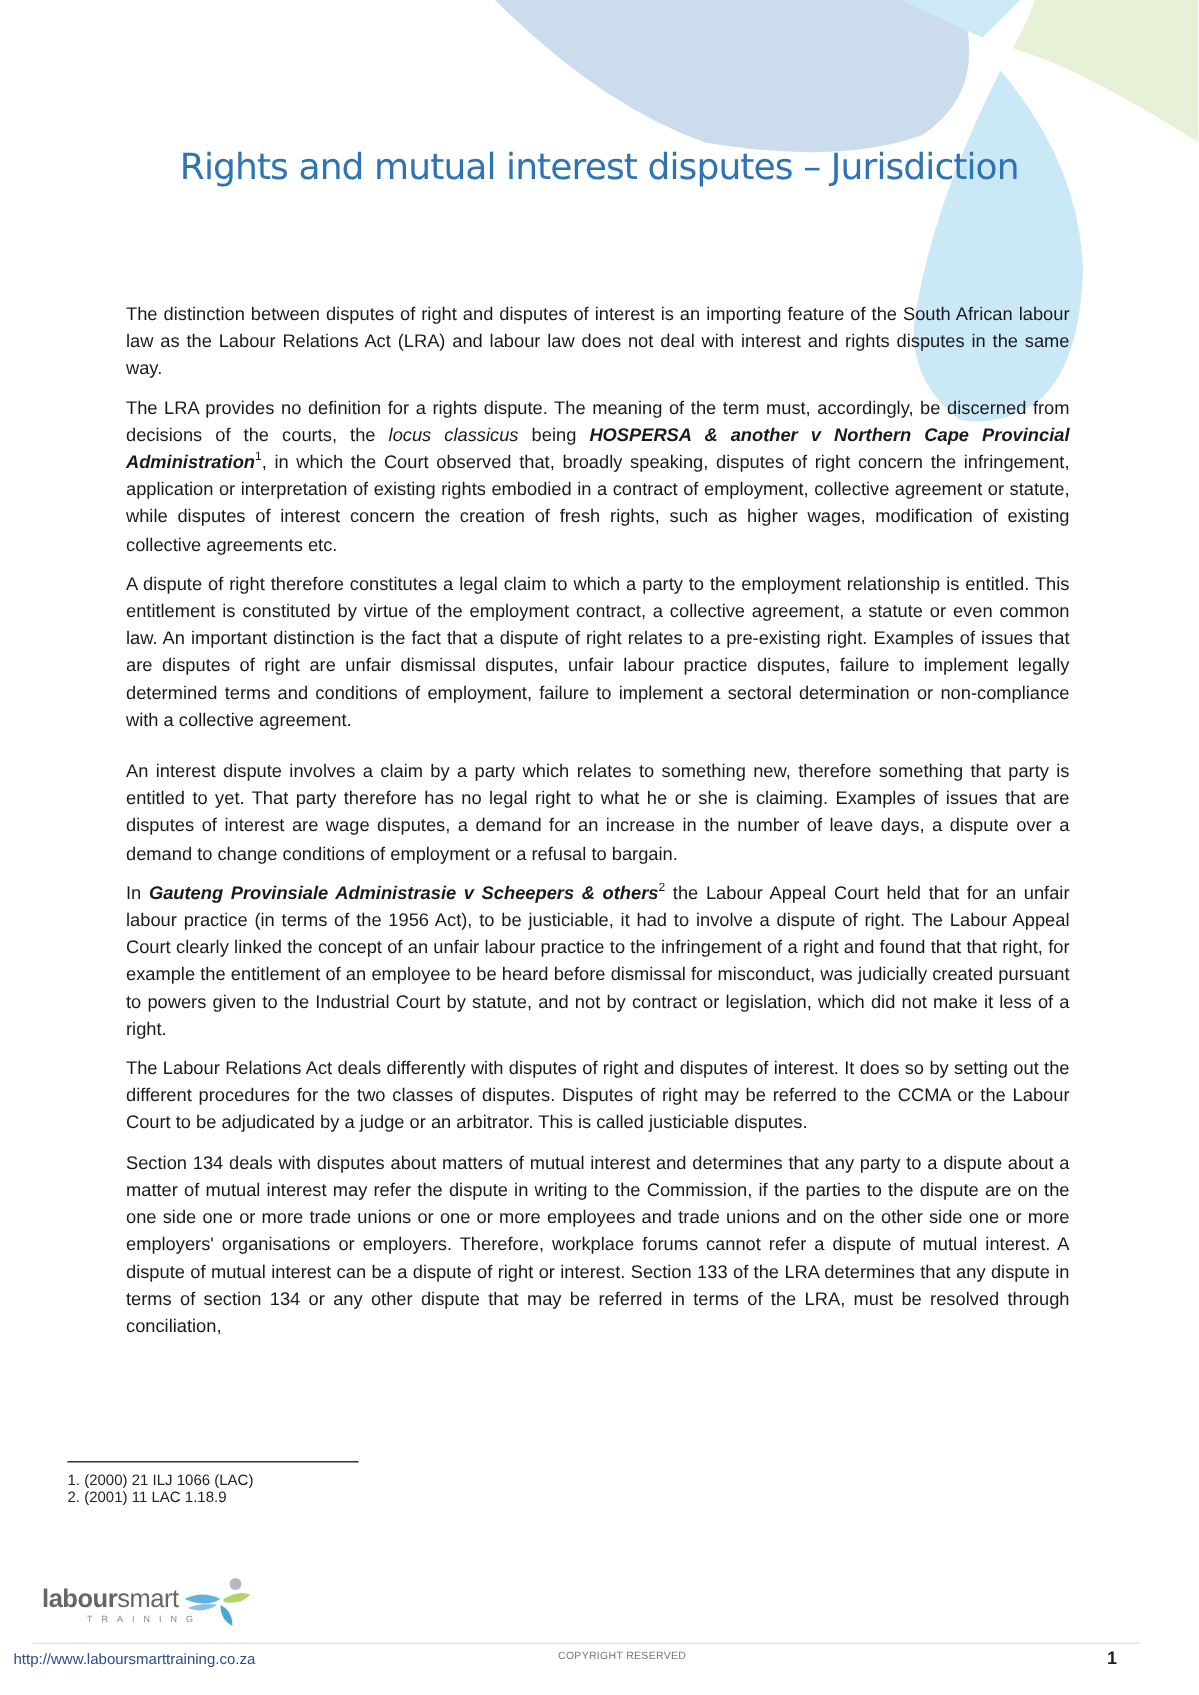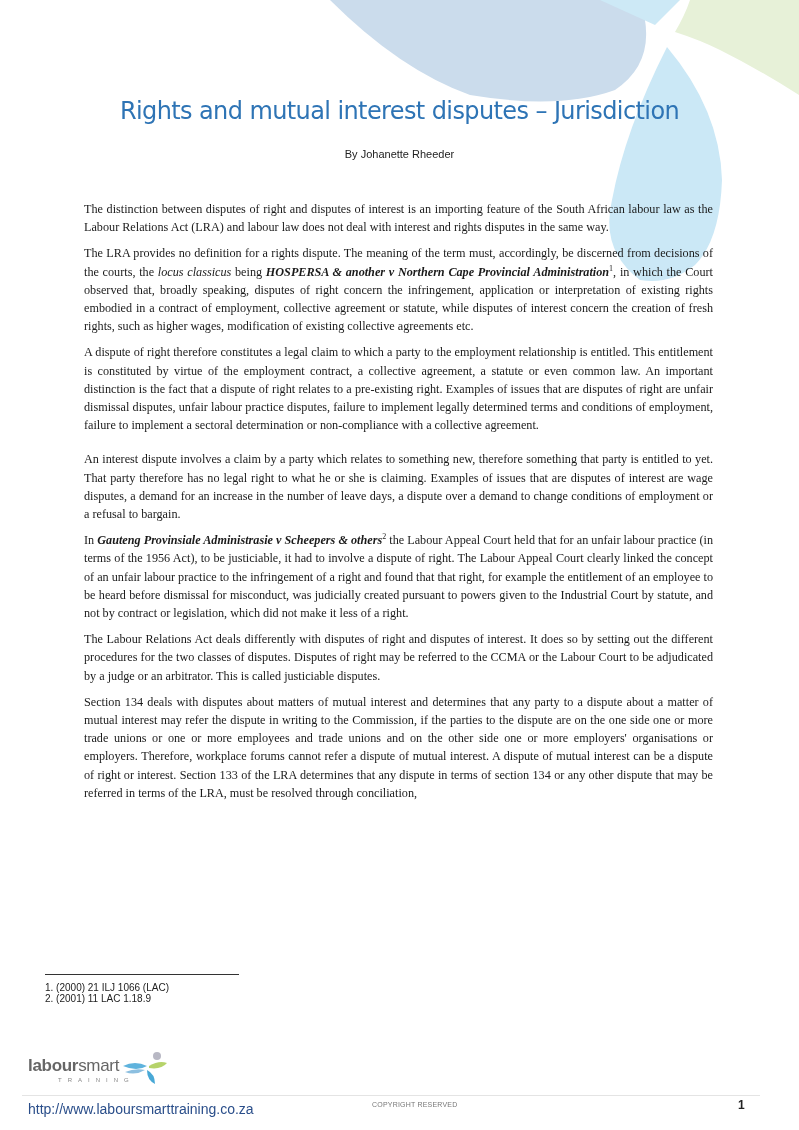--- a/index.html
+++ b/index.html
@@ -1,54 +1,53 @@
 <!DOCTYPE html>
 <html><head>
   <meta charset="utf-8">
   <style>
     html, body { margin:0; padding:0; background:#ffffff; }
     body { width:799px; height:1130px; position:relative; overflow:hidden; font-family:"Liberation Sans", sans-serif; color:#1a1a1a; }
     .bg-shapes { position:absolute; left:0; top:0; width:799px; height:1130px; z-index:0; pointer-events:none; }
     .page { position:absolute; left:0; top:0; width:799px; height:888px; z-index:1; }
     .title { position:absolute; left:0; top:97px; width:799px; text-align:center; font-family:"DejaVu Sans", sans-serif; font-size:24px; color:#2e74b5; letter-spacing:-0.6px; font-weight:normal; }
     .byline { position:absolute; left:0; top:148px; width:799px; text-align:center; font-size:11px; color:#222; }
-    .body-text { position:absolute; left:84px; top:200px; width:629px; font-family:Liberation Serif, serif; font-size:12.2px; line-height:18.2px; text-align:justify; color:#1a1a1a; }
+    .body-text { position:absolute; left:84px; top:200px; width:629px; font-family:Liberation Sans, sans-serif; font-size:12.2px; line-height:18.2px; text-align:justify; color:#1a1a1a; }
     .body-text p { margin:0 0 8px 0; }
     .body-text p.gap { margin-top:16px; }
     .body-text em { font-style:italic; }
     .body-text strong em, .body-text em strong { font-weight:bold; font-style:italic; }
     sup { font-size:8px; line-height:0; }
     .fn-rule { position:absolute; left:45px; top:974px; width:194px; height:0; border-top:1.5px solid #333; }
     .footnotes { position:absolute; left:45px; top:982px; font-size:10px; line-height:11px; color:#222; }
     .logo { position:absolute; left:28px; top:1050px; width:150px; height:40px; }
     .logo-word { position:absolute; left:0; top:6px; font-size:17px; color:#666; letter-spacing:-0.3px;text-align:right; }
     .logo-word b { font-weight:bold; color:#666; }
     .logo-sub { position:absolute; left:30px; top:27px; font-size:6px; letter-spacing:6px; color:#888; }
     .footer-rule { position:absolute; left:22px; top:1095px; width:738px; border-top:1px solid #e4e4e4; }
-    .footer-url { position:absolute; left:28px; top:1101px; font-size:14px; color:#2a4e8a; }
+    .footer-url { position:absolute; left:9px; top:1101px; font-size:10px; color:#2a4e8a; }
     .footer-copy { position:absolute; left:372px; top:1101px; font-size:7px; color:#777; letter-spacing:0.2px; }
     .footer-page { position:absolute; left:738px; top:1098px; font-size:12px; font-weight:bold; color:#222; }
   </style>
 </head>
 <body>
 
 <svg class="bg-shapes" viewBox="0 0 799 1130" xmlns="http://www.w3.org/2000/svg">
 
   <path d="M330 0 L640 0 Q660 60 615 90 Q560 110 470 95 Q400 70 330 0 Z" fill="#cbdcec"></path>
 
   <path d="M600 0 L680 0 L655 25 Z" fill="#cde9f6"></path>
 
   <path d="M690 0 L799 0 L799 95 Q760 70 720 50 Q700 40 675 32 Q685 15 690 0 Z" fill="#e7f1d8"></path>
 
   <path d="M667 47 Q720 110 722 180 Q720 240 695 265 Q670 285 640 280 Q600 250 612 200 Q625 130 667 47 Z" fill="#cbe8f6"></path>
 </svg>
 
 <div class="page">
   <h1 class="title" style="margin:0;">Rights and mutual interest disputes – Jurisdiction</h1>
-  <div class="byline">By Johanette Rheeder</div>
 
   <div class="body-text">
     <p>The distinction between disputes of right and disputes of interest is an importing feature of the South African labour law as the Labour Relations Act (LRA) and labour law does not deal with interest and rights disputes in the same way.</p>
     <p><span>The LRA provides no definition for a rights dispute. The meaning of the term must, accordingly, be discerned from decisions of the courts, the </span><em>locus classicus</em><span> being </span><strong><em>HOSPERSA &amp; another v Northern Cape Provincial Administration</em></strong><sup>1</sup><span>, in which the Court observed that, broadly speaking, disputes of right concern the infringement, application or interpretation of existing rights embodied in a contract of employment, collective agreement or statute, while disputes of interest concern the creation of fresh rights, such as higher wages, modification of existing collective agreements etc.</span></p>
     <p>A dispute of right therefore constitutes a legal claim to which a party to the employment relationship is entitled. This entitlement is constituted by virtue of the employment contract, a collective agreement, a statute or even common law. An important distinction is the fact that a dispute of right relates to a pre-existing right. Examples of issues that are disputes of right are unfair dismissal disputes, unfair labour practice disputes, failure to implement legally determined terms and conditions of employment, failure to implement a sectoral determination or non-compliance with a collective agreement.</p>
     <p class="gap">An interest dispute involves a claim by a party which relates to something new, therefore something that party is entitled to yet. That party therefore has no legal right to what he or she is claiming. Examples of issues that are disputes of interest are wage disputes, a demand for an increase in the number of leave days, a dispute over a demand to change conditions of employment or a refusal to bargain.</p>
     <p><span>In </span><strong><em>Gauteng Provinsiale Administrasie v Scheepers &amp; others</em></strong><sup>2</sup><span> the Labour Appeal Court held that for an unfair labour practice (in terms of the 1956 Act), to be justiciable, it had to involve a dispute of right. The Labour Appeal Court clearly linked the concept of an unfair labour practice to the infringement of a right and found that that right, for example the entitlement of an employee to be heard before dismissal for misconduct, was judicially created pursuant to powers given to the Industrial Court by statute, and not by contract or legislation, which did not make it less of a right.</span></p>
     <p>The Labour Relations Act deals differently with disputes of right and disputes of interest. It does so by setting out the different procedures for the two classes of disputes. Disputes of right may be referred to the CCMA or the Labour Court to be adjudicated by a judge or an arbitrator. This is called justiciable disputes.</p>
     <p>Section 134 deals with disputes about matters of mutual interest and determines that any party to a dispute about a matter of mutual interest may refer the dispute in writing to the Commission, if the parties to the dispute are on the one side one or more trade unions or one or more employees and trade unions and on the other side one or more employers' organisations or employers. Therefore, workplace forums cannot refer a dispute of mutual interest. A dispute of mutual interest can be a dispute of right or interest. Section 133 of the LRA determines that any dispute in terms of section 134 or any other dispute that may be referred in terms of the LRA, must be resolved through conciliation,</p>
   </div>

